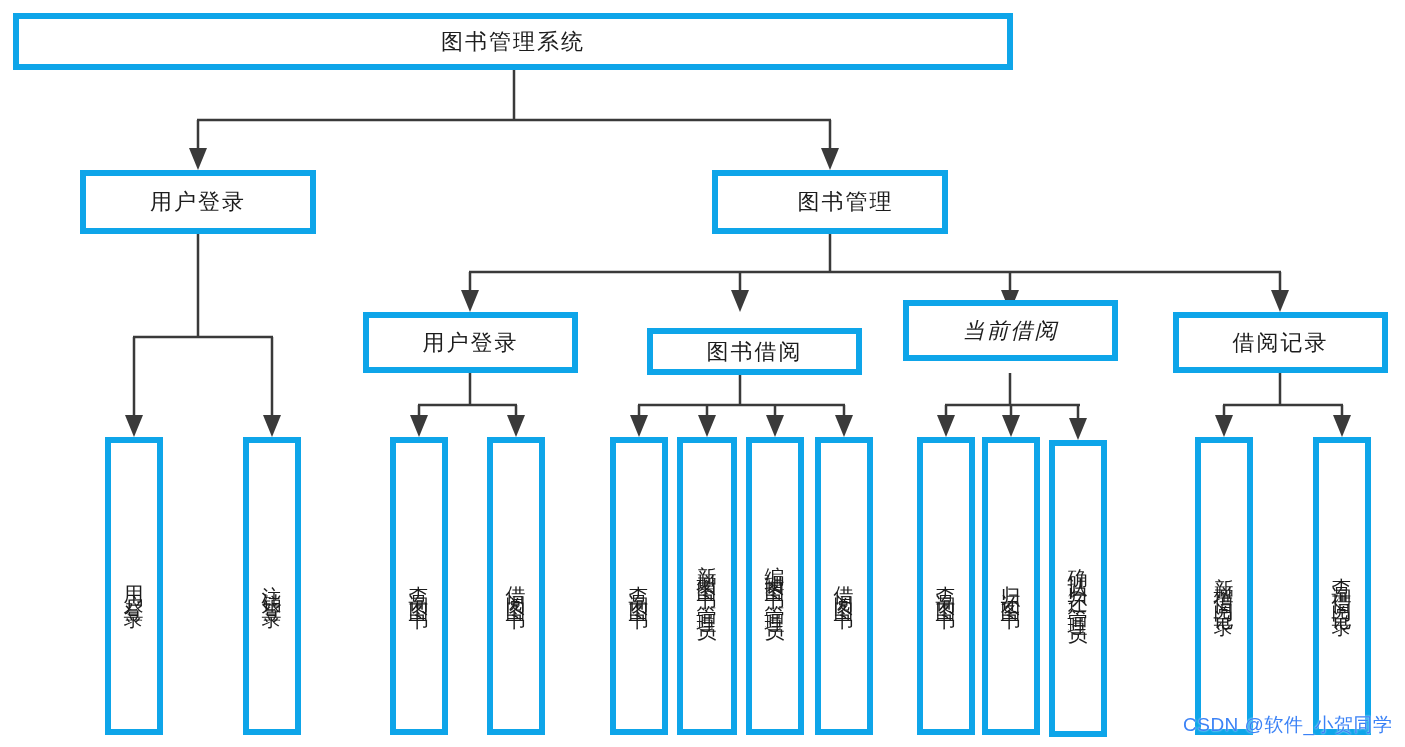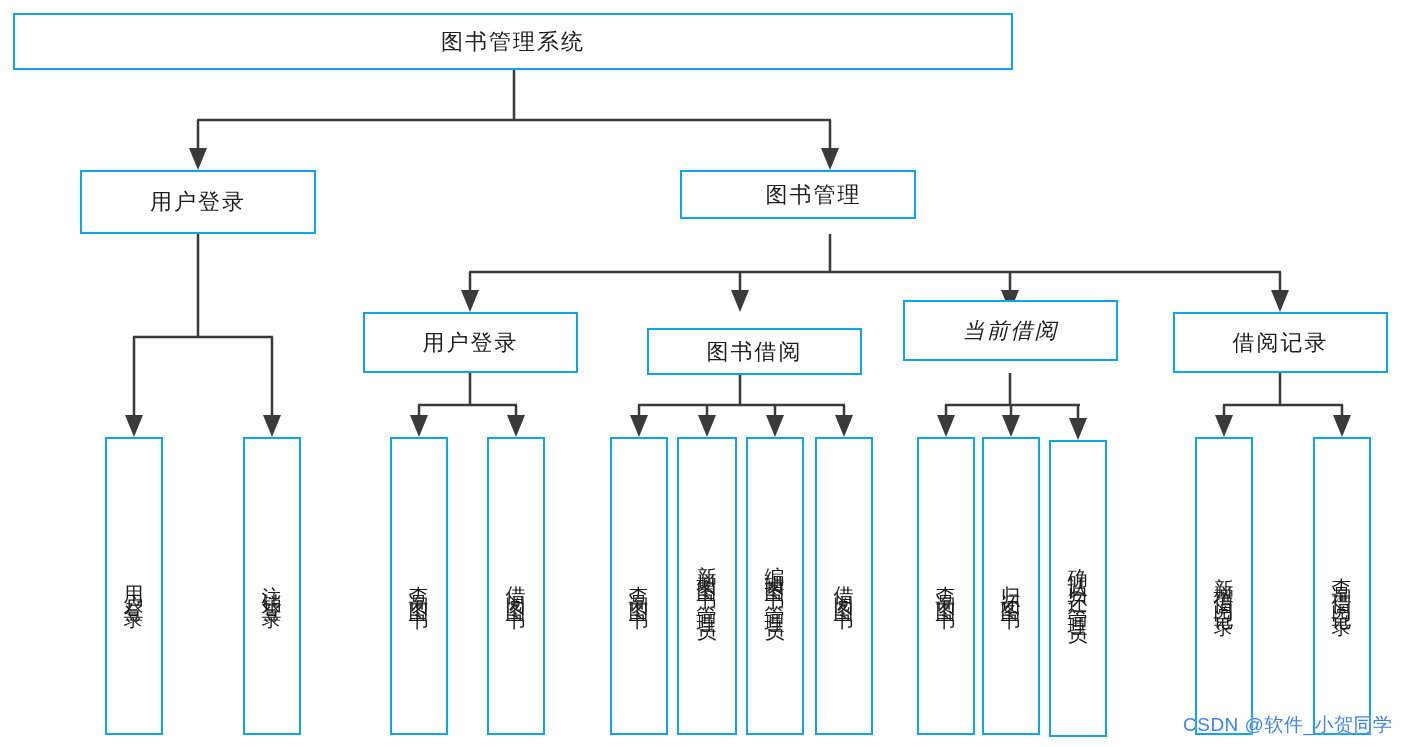--- a/index.html
+++ b/index.html
@@ -13,21 +13,21 @@
   }
   svg.connectors {
     position: absolute;
     left: 0; top: 0;
     width: 1405px; height: 747px;
   }
   .box {
     position: absolute;
     box-sizing: border-box;
     background: #ffffff;
-    border: 2px solid #0ea5e9;
+    border: 6px solid #0ea5e9;
     display: flex;
     align-items: center;
     justify-content: center;
     color: #1c1c1c;
   }
   .hbox {
     font-size: 22px;
     letter-spacing: 2px;
     white-space: nowrap;
   }
@@ -37,21 +37,21 @@
     height: 298px;
     writing-mode: vertical-rl;
     text-orientation: mixed;
     font-size: 20px;
     letter-spacing: 8px;
     line-height: 1;
   }
   
   #b-root        { left: 13px;   top: 13px;  width: 1000px; height: 57px; }
   #b-userlogin   { left: 80px;   top: 170px; width: 236px;  height: 64px; }
-  #b-bookmgmt    { left: 680px;  top: 170px; width: 236px;  height: 49px; padding-left: 31px; }
+  #b-bookmgmt    { left: 712px;  top: 170px; width: 236px;  height: 64px; padding-left: 31px; }
   #b-newbook     { left: 363px;  top: 312px; width: 215px;  height: 61px; }
   #b-bookborrow  { left: 633px;  top: 328px; width: 215px;  height: 47px; margin-left: 14px; }
   #b-current     { left: 903px;  top: 300px; width: 215px;  height: 61px; font-style: italic; }
   #b-records     { left: 1173px; top: 312px; width: 215px;  height: 61px; }
   
   #v-userlogin   { left: 105px; }
   #v-logout      { left: 243px; }
   #v-query-nb    { left: 390px; }
   #v-borrow-nb   { left: 487px; }
   #v-query-bb    { left: 610px; }

